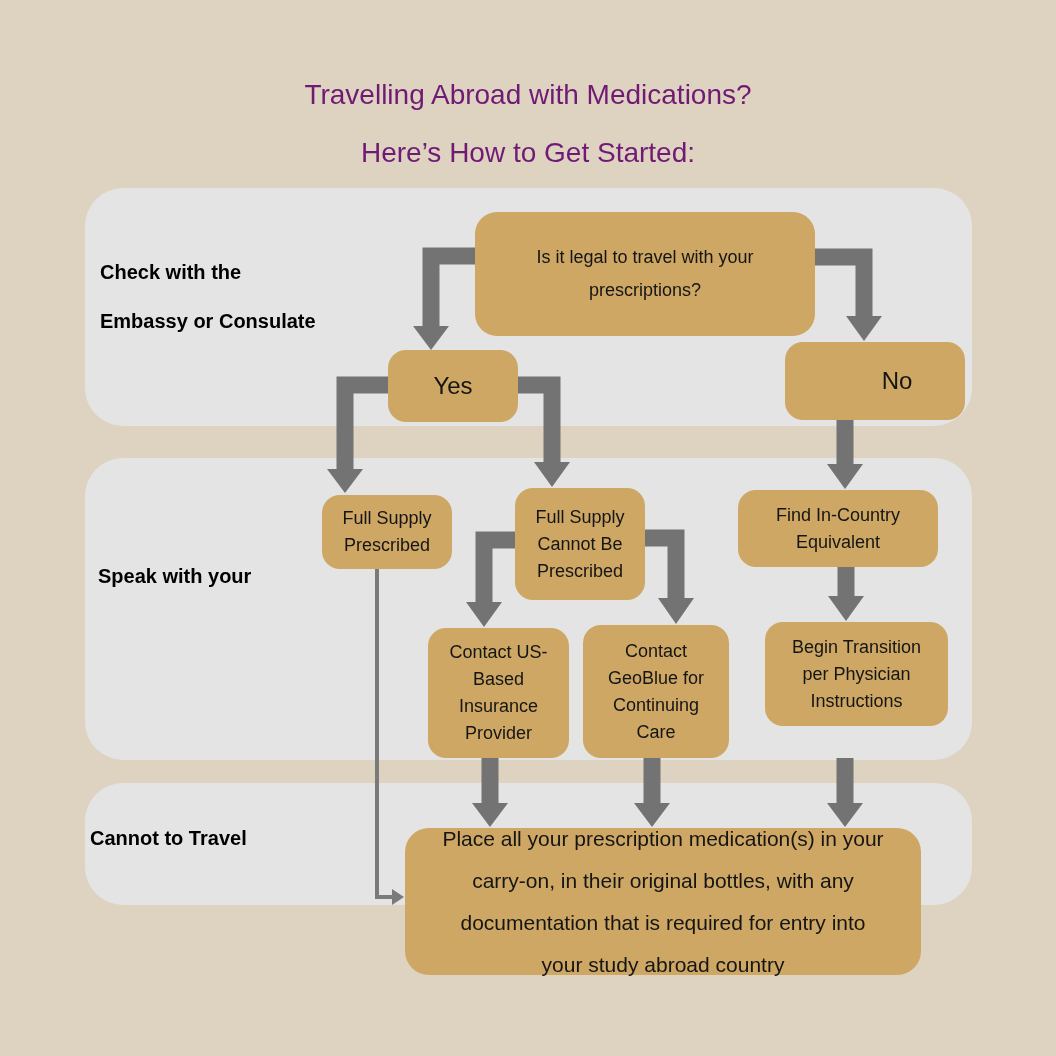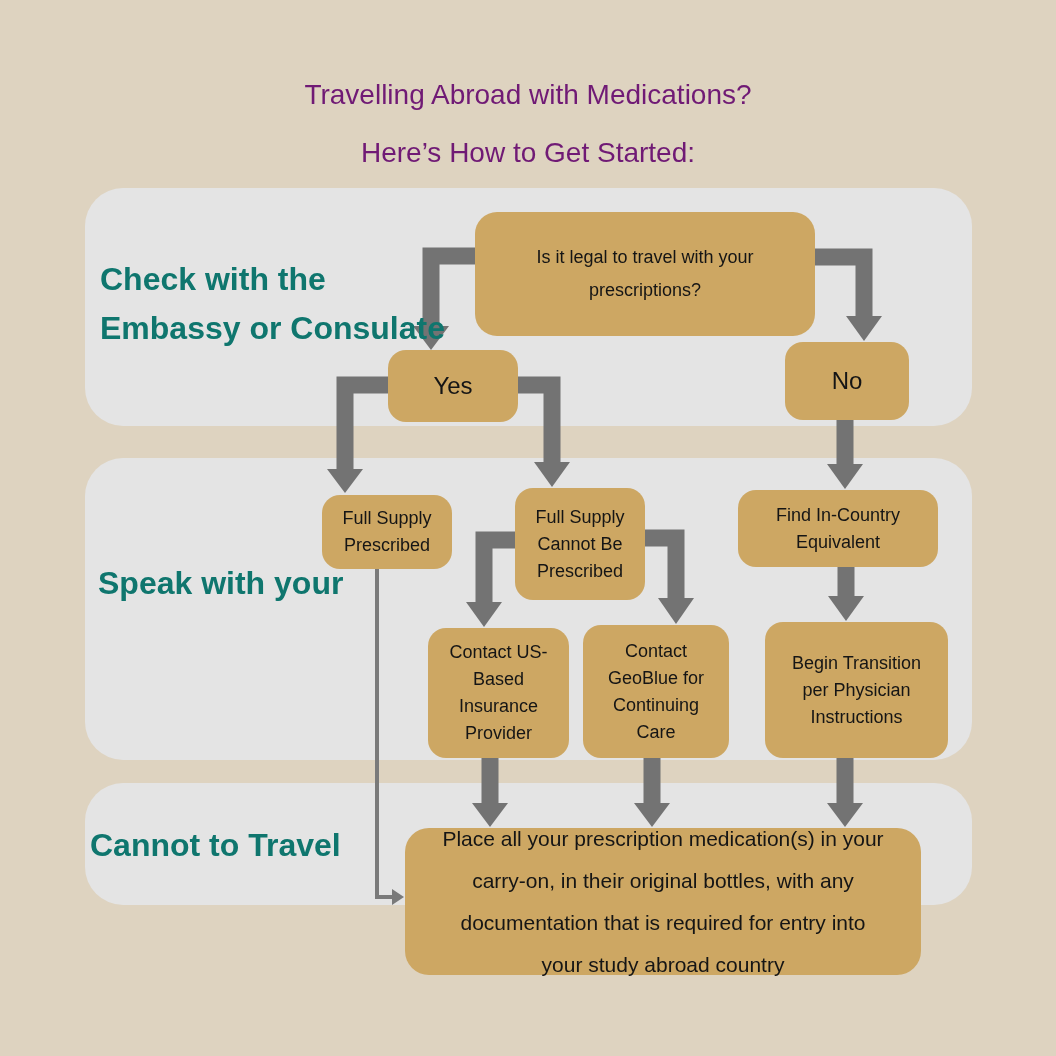--- a/index.html
+++ b/index.html
@@ -16,41 +16,41 @@
   .canvas{position:relative;width:1056px;height:1056px;
           background:var(--background);color:var(--text);}
   .title{position:absolute;top:66px;left:0;width:1056px;
          text-align:center;font-size:28px;line-height:58px;
          color:#701a75;z-index:3;}
   .band{position:absolute;left:85px;width:887px;background:var(--band);
         border-radius:38px;z-index:0;}
   .band-1{top:188px;height:238px;}
   .band-2{top:458px;height:302px;}
   .band-3{top:783px;height:122px;}
-  .band-label{position:absolute;font-size:32px;font-weight:700;
-              color:#0f766e;z-index:2;white-space:nowrap;}
+  .band-label{position:absolute;font-size:20px;font-weight:700;
+              color:#000000;z-index:2;white-space:nowrap;}
   .lbl-1a{left:100px;top:261px;}
   .lbl-1b{left:100px;top:310px;}
   .lbl-2a{left:98px;top:565px;}
   .lbl-2b{left:98px;top:613px;}
   .lbl-3a{left:90px;top:827px;}
   .node{position:absolute;background:var(--node);border-radius:18px;
         display:flex;align-items:center;justify-content:center;
         text-align:center;white-space:pre-line;z-index:2;
         color:#151515;}
   .n-question{left:475px;top:212px;width:340px;height:124px;
               font-size:18px;line-height:33px;border-radius:22px;}
   .n-yes{left:388px;top:350px;width:130px;height:72px;font-size:24px;}
-  .n-no{left:785px;top:342px;width:124px;height:78px;font-size:24px;}
+  .n-no{left:785px;top:342px;width:136px;height:78px;font-size:24px;padding-left:44px;}
   .n-fsp{left:322px;top:495px;width:130px;height:74px;font-size:18px;line-height:27px;}
   .n-fsc{left:515px;top:488px;width:130px;height:112px;font-size:18px;line-height:27px;}
   .n-fie{left:738px;top:490px;width:200px;height:77px;font-size:18px;line-height:27px;}
   .n-cui{left:428px;top:628px;width:141px;height:130px;font-size:18px;line-height:27px;}
   .n-cgb{left:583px;top:625px;width:146px;height:133px;font-size:18px;line-height:27px;}
-  .n-bt{left:765px;top:622px;width:183px;height:136px;font-size:18px;line-height:27px;}
+  .n-bt{left:765px;top:622px;width:183px;height:104px;font-size:18px;line-height:27px;}
   .n-final{left:405px;top:828px;width:516px;height:147px;
            font-size:21px;line-height:42px;border-radius:24px;}
   .arrow-layer{position:absolute;left:0;top:0;width:1056px;height:1056px;
                z-index:1;pointer-events:none;}
   .arrow-shaft{stroke:var(--arrow);stroke-width:17;fill:none;stroke-linejoin:miter;}
   .arrow-head{fill:var(--arrow);stroke:none;}
   .thin-shaft{stroke:var(--thin-arrow);stroke-width:4;fill:none;}
   .thin-head{fill:var(--thin-arrow);stroke:none;}
 </style>
 </head>

